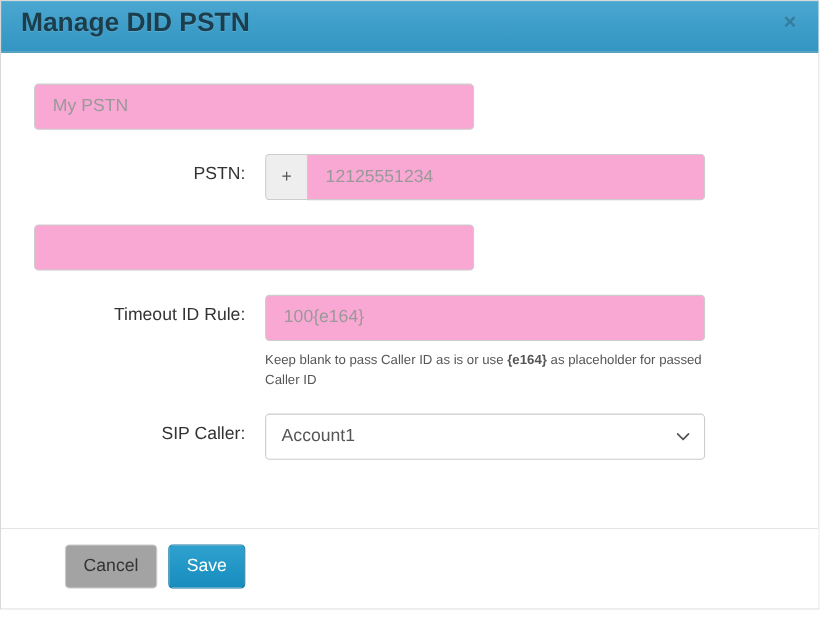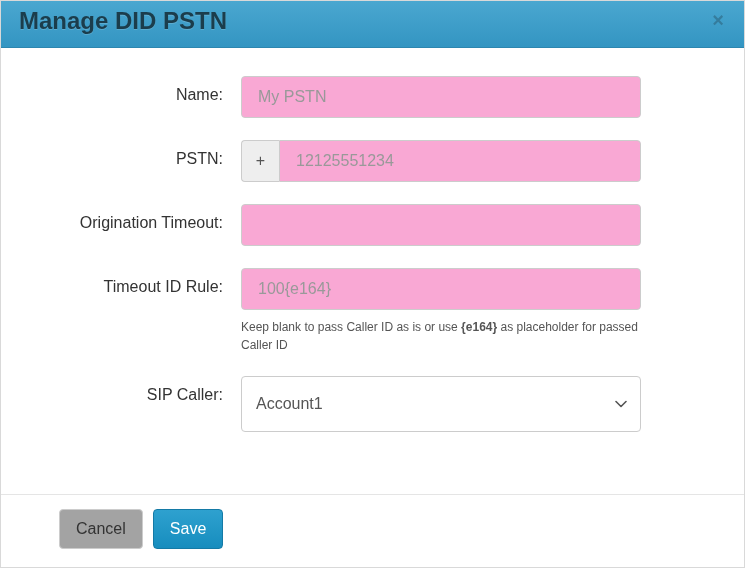--- a/index.html
+++ b/index.html
@@ -103,21 +103,21 @@
     font-size: 12px;
     line-height: 1.5;
   }
   .help-block .strong { font-weight: 700; }
   .select-wrap {
     position: relative;
     width: 100%;
   }
   .select-display {
     width: 100%;
-    height: 56px;
+    height: 42px;
     padding: 9px 30px 9px 14px;
     font-size: 16px;
     color: #555;
     background: #fff;
     border: 1px solid #ccc;
     border-radius: 4px;
     cursor: pointer;
     display: flex;
     align-items: center;
   }
@@ -166,38 +166,36 @@
 <div class="modal">
 
   <div class="modal-header">
     <h3 class="modal-title">Manage DID PSTN</h3>
     <button class="modal-close">×</button>
   </div>
 
   <div class="modal-body">
 
     <div class="form-row">
-      <div class="form-label">Name:</div>
       <div class="form-control-wrap">
         <input type="text" class="form-control" placeholder="My PSTN" style="">
       </div>
     </div>
 
     <div class="form-row">
       <div class="form-label">PSTN:</div>
       <div class="form-control-wrap">
         <div class="input-group">
           <span class="input-group-addon">+</span>
           <input type="text" class="form-control" placeholder="12125551234" style="">
         </div>
       </div>
     </div>
 
     <div class="form-row">
-      <div class="form-label">Origination Timeout:</div>
       <div class="form-control-wrap">
         <input type="text" class="form-control" style="">
       </div>
     </div>
 
     <div class="form-row">
       <div class="form-label">Timeout ID Rule:</div>
       <div class="form-control-wrap">
         <input type="text" class="form-control" placeholder="100{e164}" style="">
         <div class="help-block">

